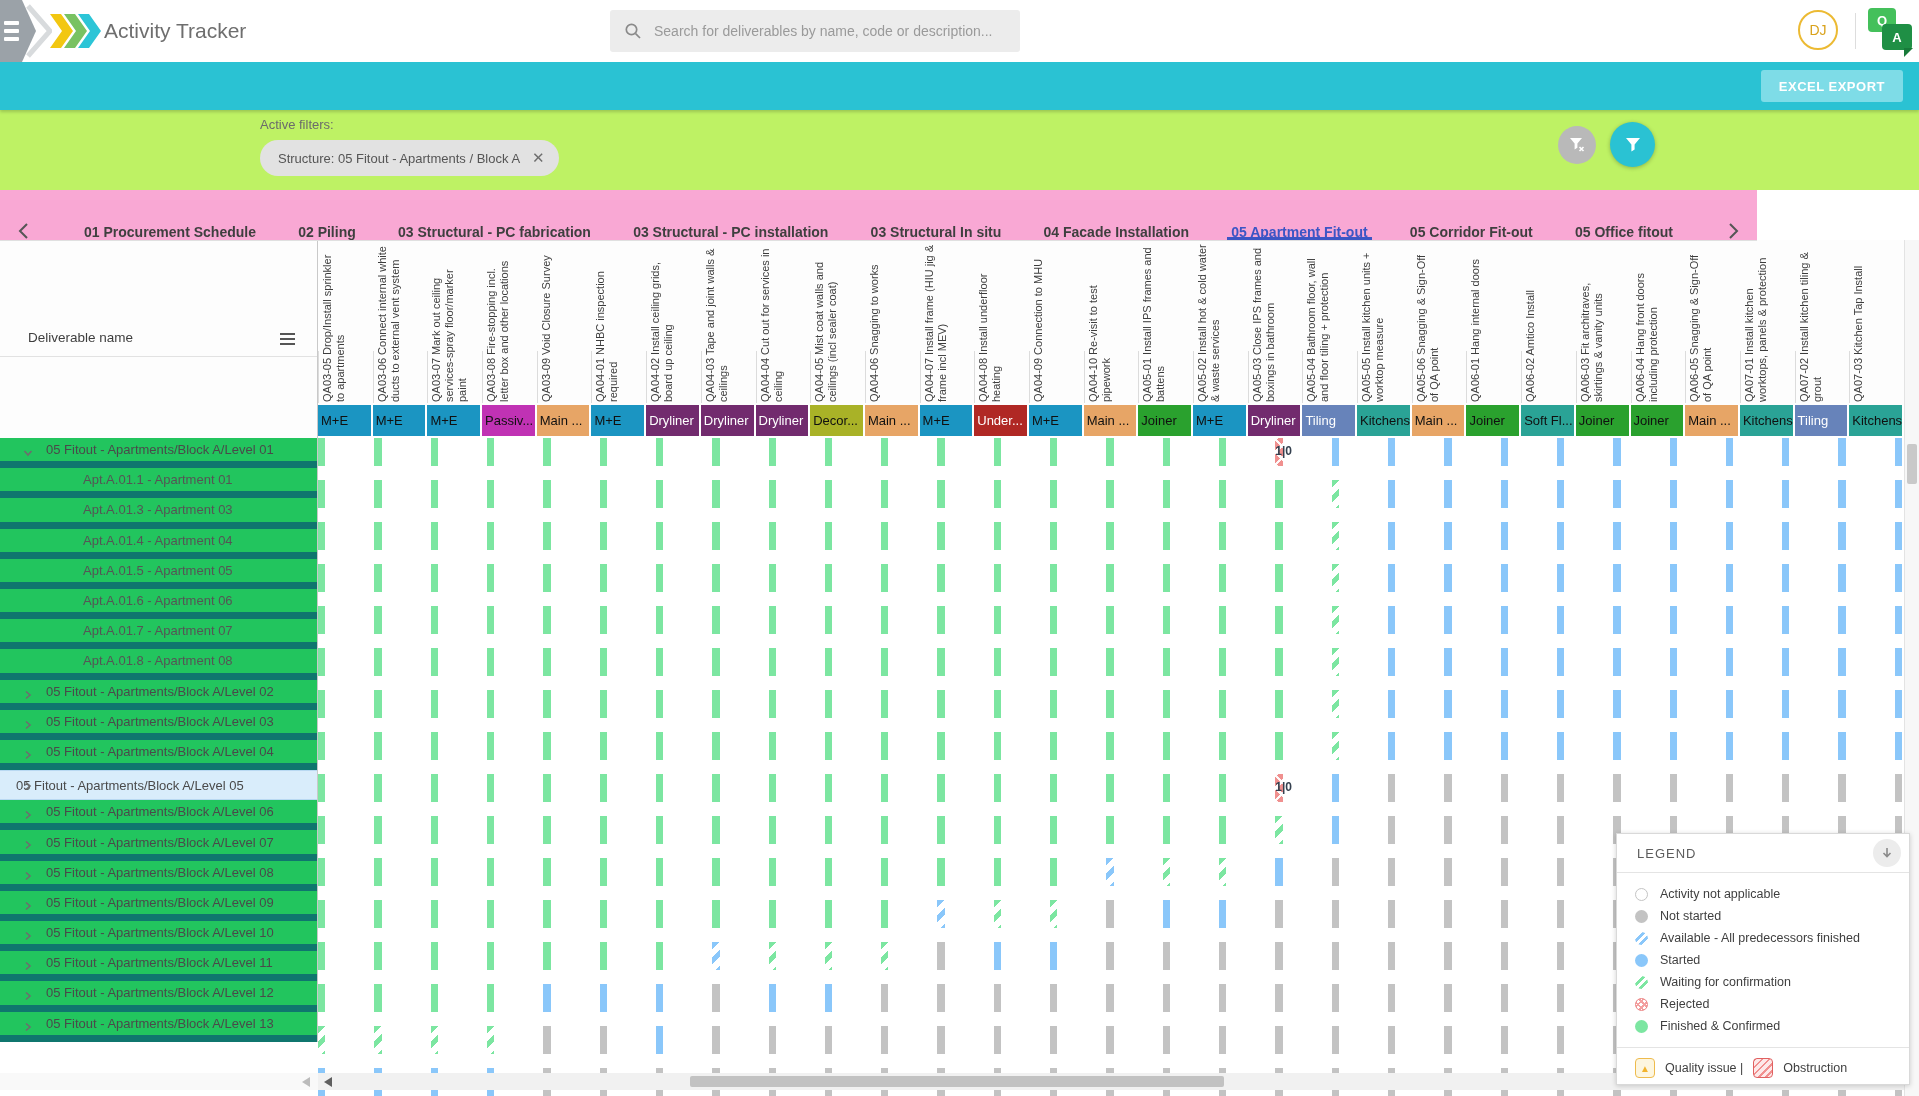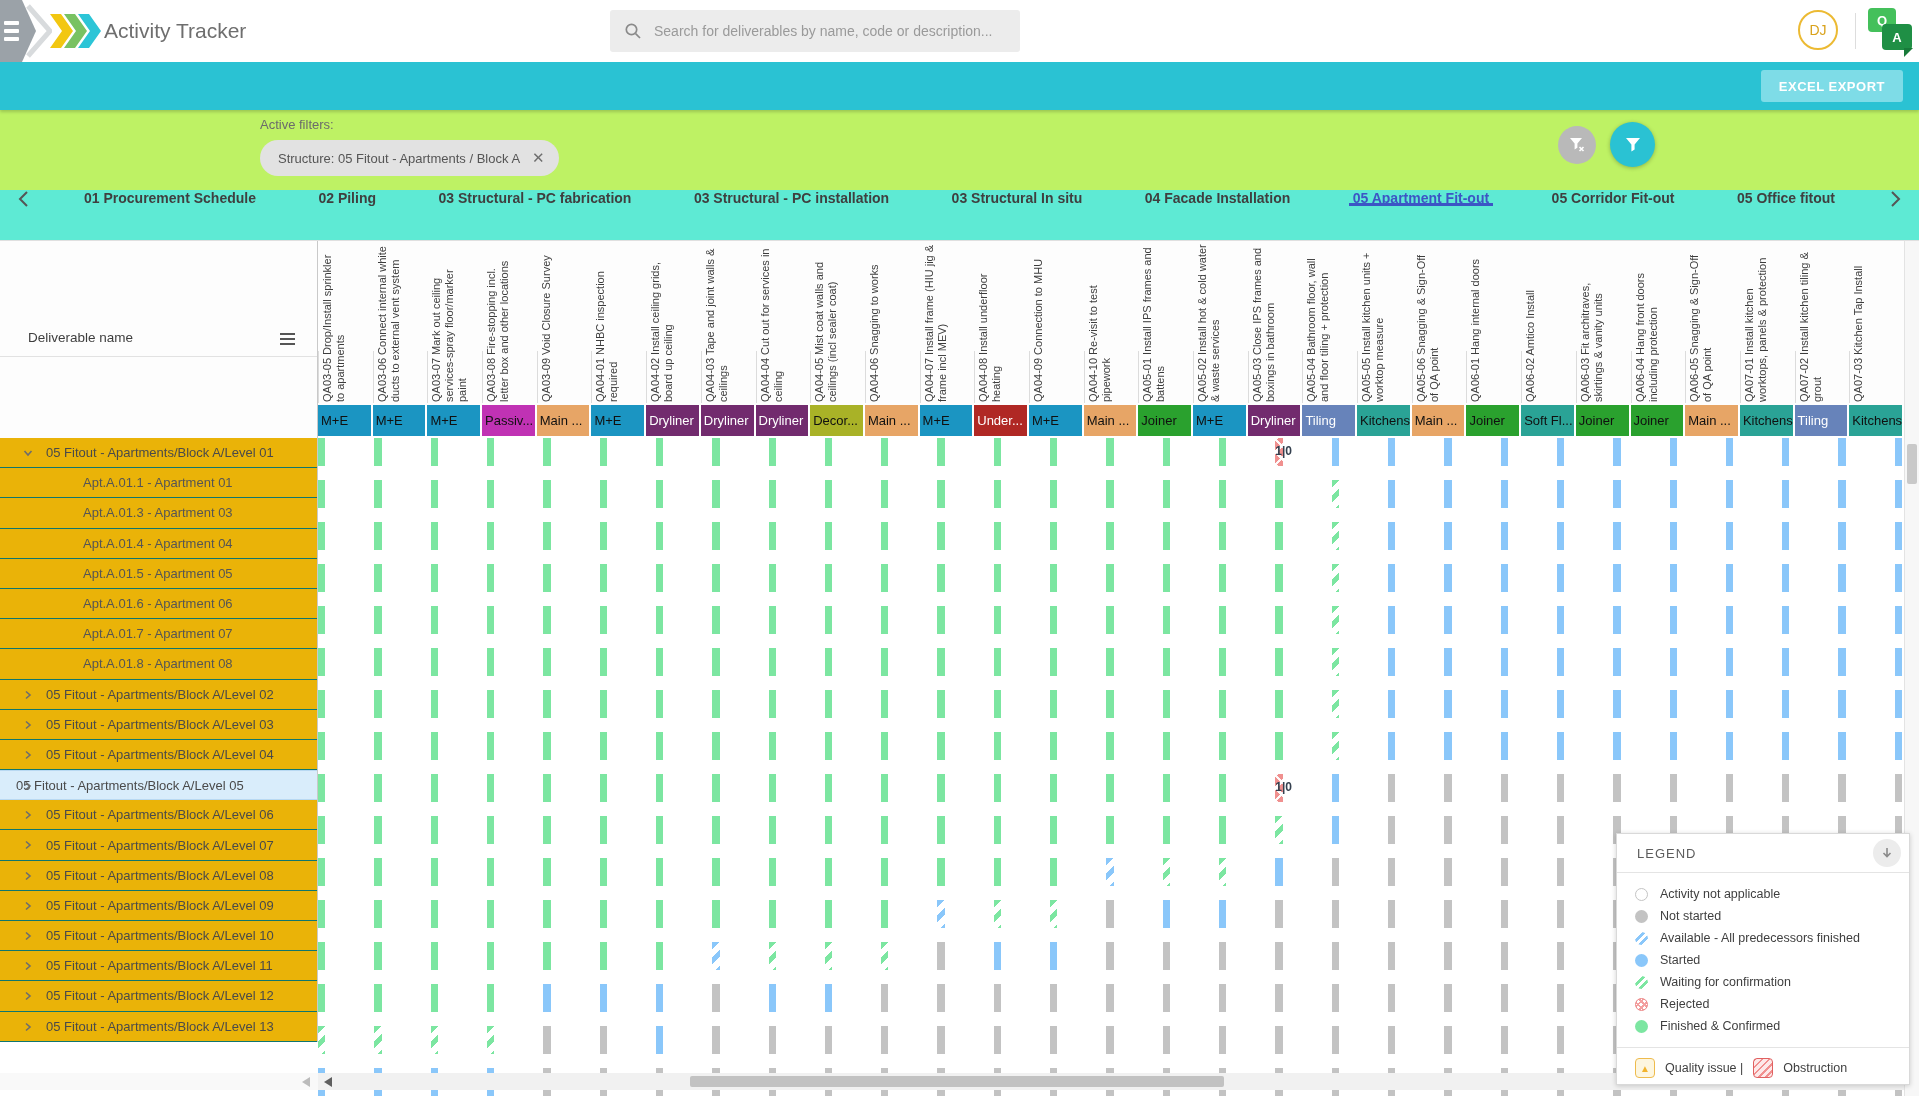--- a/index.html
+++ b/index.html
@@ -36,22 +36,22 @@
   
   .filterbar{position:absolute;left:0;top:110px;width:1919px;height:80px;background:#bef264;z-index:20;}
   .filters-label{position:absolute;left:260px;top:7px;font-size:13px;color:#6b6b6b;}
   .chip{position:absolute;left:260px;top:30px;height:36px;background:#e2e2e2;border-radius:18px;display:flex;
         align-items:center;padding:0 14px 0 18px;font-size:13px;color:#555;}
   .chip .x{margin-left:12px;color:#6e6e6e;font-size:15px;cursor:pointer;}
   .fbtn{position:absolute;border-radius:50%;display:flex;align-items:center;justify-content:center;cursor:pointer;}
   .fbtn.clear{left:1558px;top:16px;width:38px;height:38px;background:#b9b9b9;}
   .fbtn.open{left:1610px;top:12px;width:45px;height:45px;background:#2ac2d3;box-shadow:0 1px 4px rgba(0,0,0,.25);}
   
-  .tabbar{position:absolute;left:0;top:190px;width:1919px;height:50px;background:#5eead4;border-bottom:1px solid #e0e0e0;
-          display:flex;align-items:flex-start;z-index:15;}
+  .tabbar{position:absolute;left:0;top:190px;width:1757px;height:50px;background:#f9a8d4;border-bottom:1px solid #e0e0e0;
+          display:flex;align-items:flex-end;z-index:15;}
   .tab-arrow{width:46px;display:flex;align-items:center;justify-content:center;color:#555;cursor:pointer;}
   .tabs-strip{flex:1;display:flex;justify-content:space-between;padding:0 28px;}
   .tab{position:relative;display:flex;align-items:center;padding:0 10px;font-size:14px;font-weight:bold;color:#3f3f3f;
        cursor:pointer;white-space:nowrap;}
   .tab.active{color:#3c55c5;}
   .tab.active::after{content:"";position:absolute;left:6px;right:6px;bottom:0;height:3px;background:#3c55c5;}
   
   .left-header{position:absolute;left:0;top:240px;width:318px;height:198px;background:#fdfdfd;border-right:1px solid #c9c9c9;
                box-sizing:border-box;z-index:5;}
   .dn-label{position:absolute;left:28px;top:90px;font-size:13.5px;color:#3e3e3e;}
@@ -61,22 +61,22 @@
   .col-headers{position:absolute;left:318px;top:240px;width:1586px;height:165px;display:flex;background:#fdfdfd;}
   .colh{position:relative;width:54.69px;height:165px;box-sizing:border-box;cursor:pointer;}
   .colh::before{content:"";position:absolute;left:0;bottom:2px;width:1px;height:52px;background:#dcdcdc;}
   .collbl{position:absolute;left:3px;top:162px;width:158px;height:52px;transform:rotate(-90deg);transform-origin:0 0;
           font-size:11px;line-height:12.8px;color:#3d3d3d;overflow:hidden;}
   .trade-row{position:absolute;left:318px;top:405px;width:1586px;height:33px;display:flex;align-items:center;}
   .trade{width:54.69px;height:33px;box-sizing:border-box;border-right:2px solid #fff;border-bottom:2px solid #fff;
          font-size:13px;color:#111;display:flex;align-items:center;padding-left:3px;white-space:nowrap;overflow:hidden;}
   
   .rows-left{position:absolute;left:0;top:438px;width:318px;z-index:5;background:#fff;border-right:1px solid #c9c9c9;box-sizing:border-box;}
-  .rowname{position:relative;height:30.19px;box-sizing:border-box;border-bottom:1px solid #0f766e;display:flex;
-           align-items:center;font-size:13px;color:#4a4a4a;background:#eab308;cursor:pointer;white-space:nowrap;overflow:hidden;}
+  .rowname{position:relative;height:30.19px;box-sizing:border-box;border-bottom:7px solid #0f766e;display:flex;
+           align-items:center;font-size:13px;color:#4a4a4a;background:#22c55e;cursor:pointer;white-space:nowrap;overflow:hidden;}
   .rowname.group{padding-left:46px;}
   .rowname.child{padding-left:83px;color:#555;}
   .rowname .chev{position:absolute;left:22px;top:9px;}
   .rowname.selected{background:#d9edfb;border-top:1px solid #b9d9f2;border-bottom:1px solid #b9d9f2;padding-left:16px;}
   .rows-grid{position:absolute;left:318px;top:438px;width:1586px;}
   .gridrow{display:flex;height:42px;gap:47px;}
   .cell{width:54.69px;height:30.19px;box-sizing:border-box;border-right:2px solid #fff;border-bottom:2px solid #fff;
         position:relative;cursor:pointer;}
   .st-F{background:#7ce6a1;}
   .st-S{background:#8ac7fa;}

